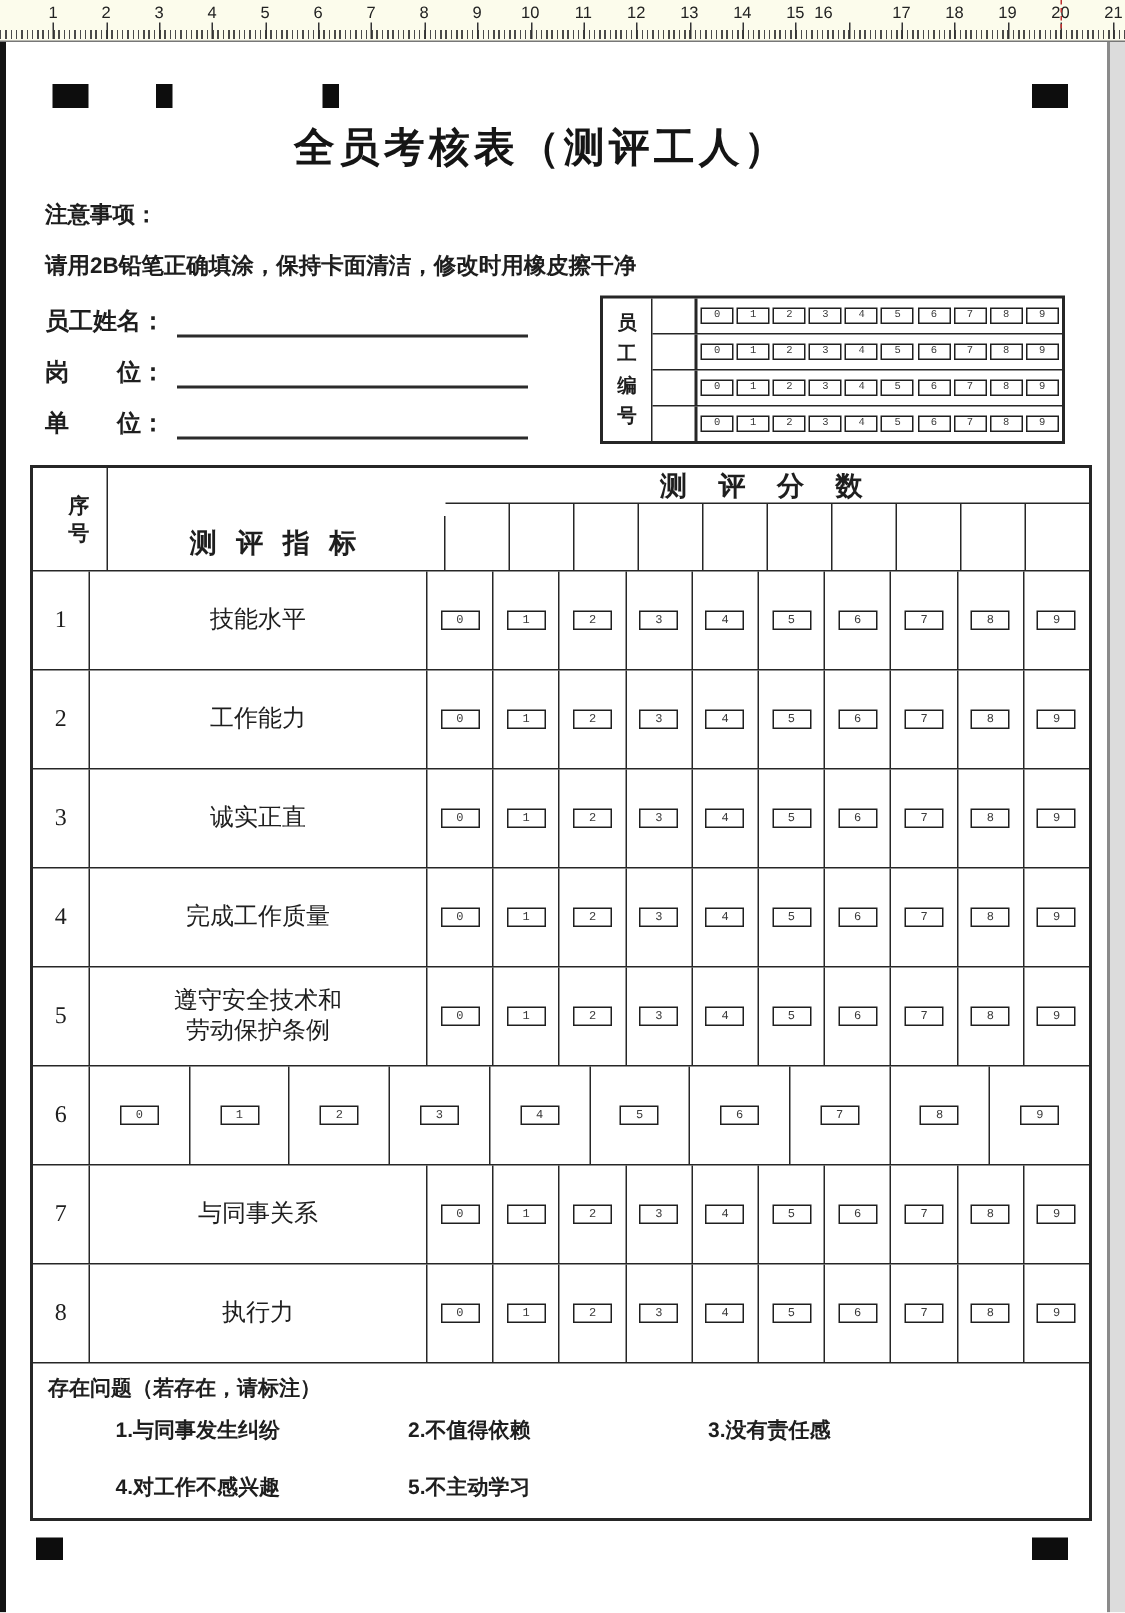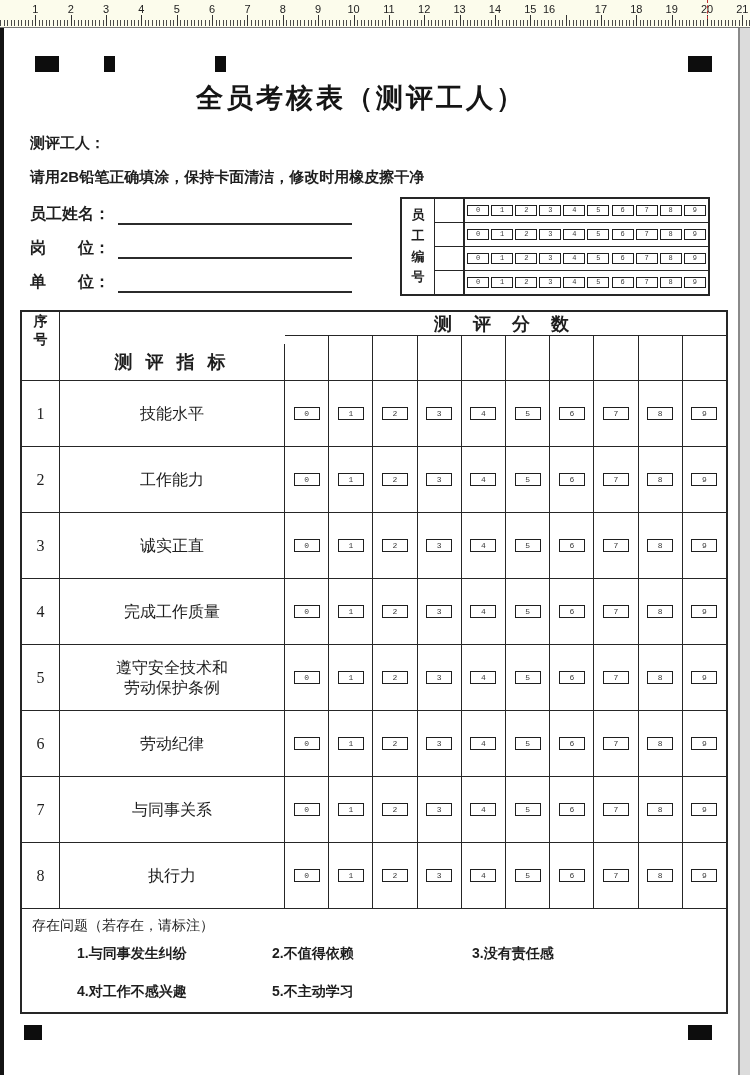--- a/index.html
+++ b/index.html
@@ -54,21 +54,21 @@
   .bubble { display:flex; align-items:center; justify-content:center;
             width:26px; height:13px; border:1.5px solid #1f1f1f; background:#fff; }
   .bubble .bd { font-size:8px; line-height:1; color:#3a3a3a; font-family:"Liberation Mono", monospace; }
   .bubble-sm { width:22px; height:11px; }
   .bubble-sm .bd { font-size:7px; }
 
   
   .table { position:absolute; left:20px; top:310px; width:708px; height:704px;
            border:2px solid #262626; display:flex; flex-direction:column; background:#fff; }
   .thead { display:flex; height:68px; }
-  .h-no  { width:38px; border-right:1px solid #262626; display:flex; justify-content:center; }
+  .h-no  { width:38px; border-right:1px solid #262626; display:flex; align-items:center; justify-content:center;margin-left:12px; }
   .h-no span { display:block; width:15px; font-size:14px; font-weight:600; line-height:1.3;
                word-break:break-all; text-align:center; }
   .h-ind { width:225px; border-right:1px solid #262626; display:flex; align-items:center;
            justify-content:center; font-size:18px; font-weight:bold; letter-spacing:4px;margin-top:32px; }
   .h-score { flex:1; display:flex; flex-direction:column; }
   .h-score-title { height:24px; border-bottom:1px solid #262626; display:flex; align-items:center;
            justify-content:center; font-size:18px; font-weight:bold; letter-spacing:8px; }
   .score-subrow { flex:1; display:flex; }
   .score-subcell { flex:1; border-right:1px solid #262626; }
   .score-subcell:last-child { border-right:none; }
@@ -77,21 +77,21 @@
   .cell-no  { width:38px; border-right:1px solid #262626; display:flex; align-items:center;
               justify-content:center; font-size:16px; font-family:"Liberation Serif", serif; }
   .cell-ind { width:225px; border-right:1px solid #262626; display:flex; flex-direction:column;
               align-items:center; justify-content:center; font-size:16px; line-height:1.25;
               font-family:"Liberation Serif", serif; }
   .cell-score { flex:1; border-right:1px solid #262626; display:flex; align-items:center; justify-content:center; }
   .cell-score:last-child { border-right:none; }
 
   
   .problems { flex:1; border-top:1px solid #262626; position:relative; }
-  .prob-title { position:absolute; left:10px; top:8px; font-size:14px; font-weight:400; }
+  .prob-title { position:absolute; left:10px; top:8px; font-size:14px; font-weight:700; }
   .prob-item { position:absolute; font-size:14px; font-weight:600; white-space:nowrap; }
 </style>
 </head>
 <body>
 
 <div class="screen">
 
   <div class="ruler">
     <div class="ruler-ticks"></div>
     <div id="ruler-layer">
@@ -145,21 +145,21 @@
   <div class="edge-right"></div>
 
   <div class="mark" style="left:35px;  top:56px;  width:24px; height:16px;"></div>
   <div class="mark" style="left:104px; top:56px;  width:11px; height:16px;"></div>
   <div class="mark" style="left:215px; top:56px;  width:11px; height:16px;"></div>
   <div class="mark" style="left:688px; top:56px;  width:24px; height:16px;"></div>
   <div class="mark" style="left:24px;  top:1025px; width:18px; height:15px;"></div>
   <div class="mark" style="left:688px; top:1025px; width:24px; height:15px;"></div>
 
   <div class="form-title">全员考核表（测评工人）</div>
-  <div class="notice-label">测评工人：</div>
+  <div class="notice-label">注意事项：</div>
   <div class="notice-text">请用2B铅笔正确填涂，保持卡面清洁，修改时用橡皮擦干净</div>
 
   <div class="fields" id="fields-block">
       <div class="field-row">
         <span class="field-label">员工姓名：</span>
         <div class="field-line"></div>
       </div>
       <div class="field-row">
         <span class="field-label">岗　　位：</span>
         <div class="field-line"></div>
@@ -617,23 +617,20 @@
             </span>
           </div>
           <div class="cell-score">
             <span class="bubble">
               <span class="bd">9</span>
             </span>
           </div>
         </div>
         <div class="trow">
           <div class="cell-no">6</div>
-          <div class="cell-ind">
-            <div>劳动纪律</div>
-          </div>
           <div class="cell-score">
             <span class="bubble">
               <span class="bd">0</span>
             </span>
           </div>
           <div class="cell-score">
             <span class="bubble">
               <span class="bd">1</span>
             </span>
           </div>

